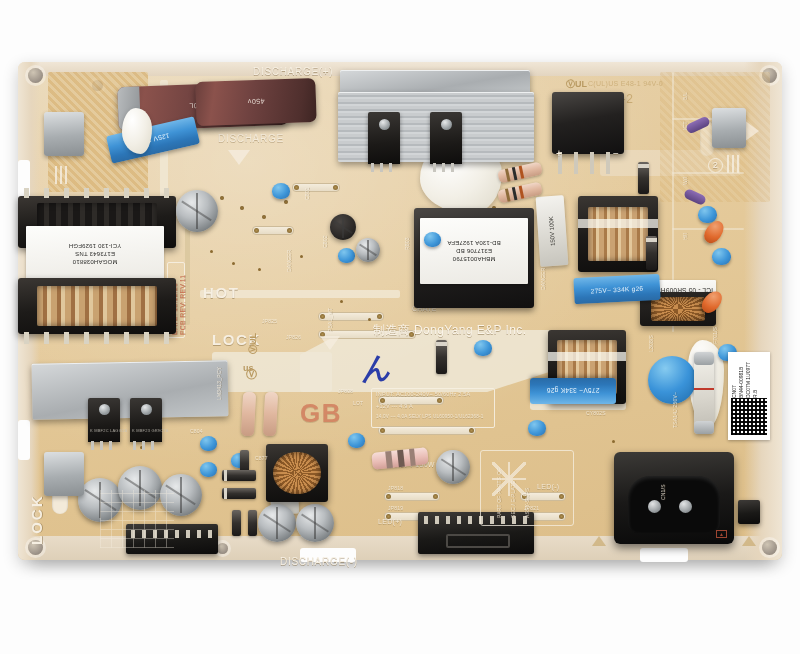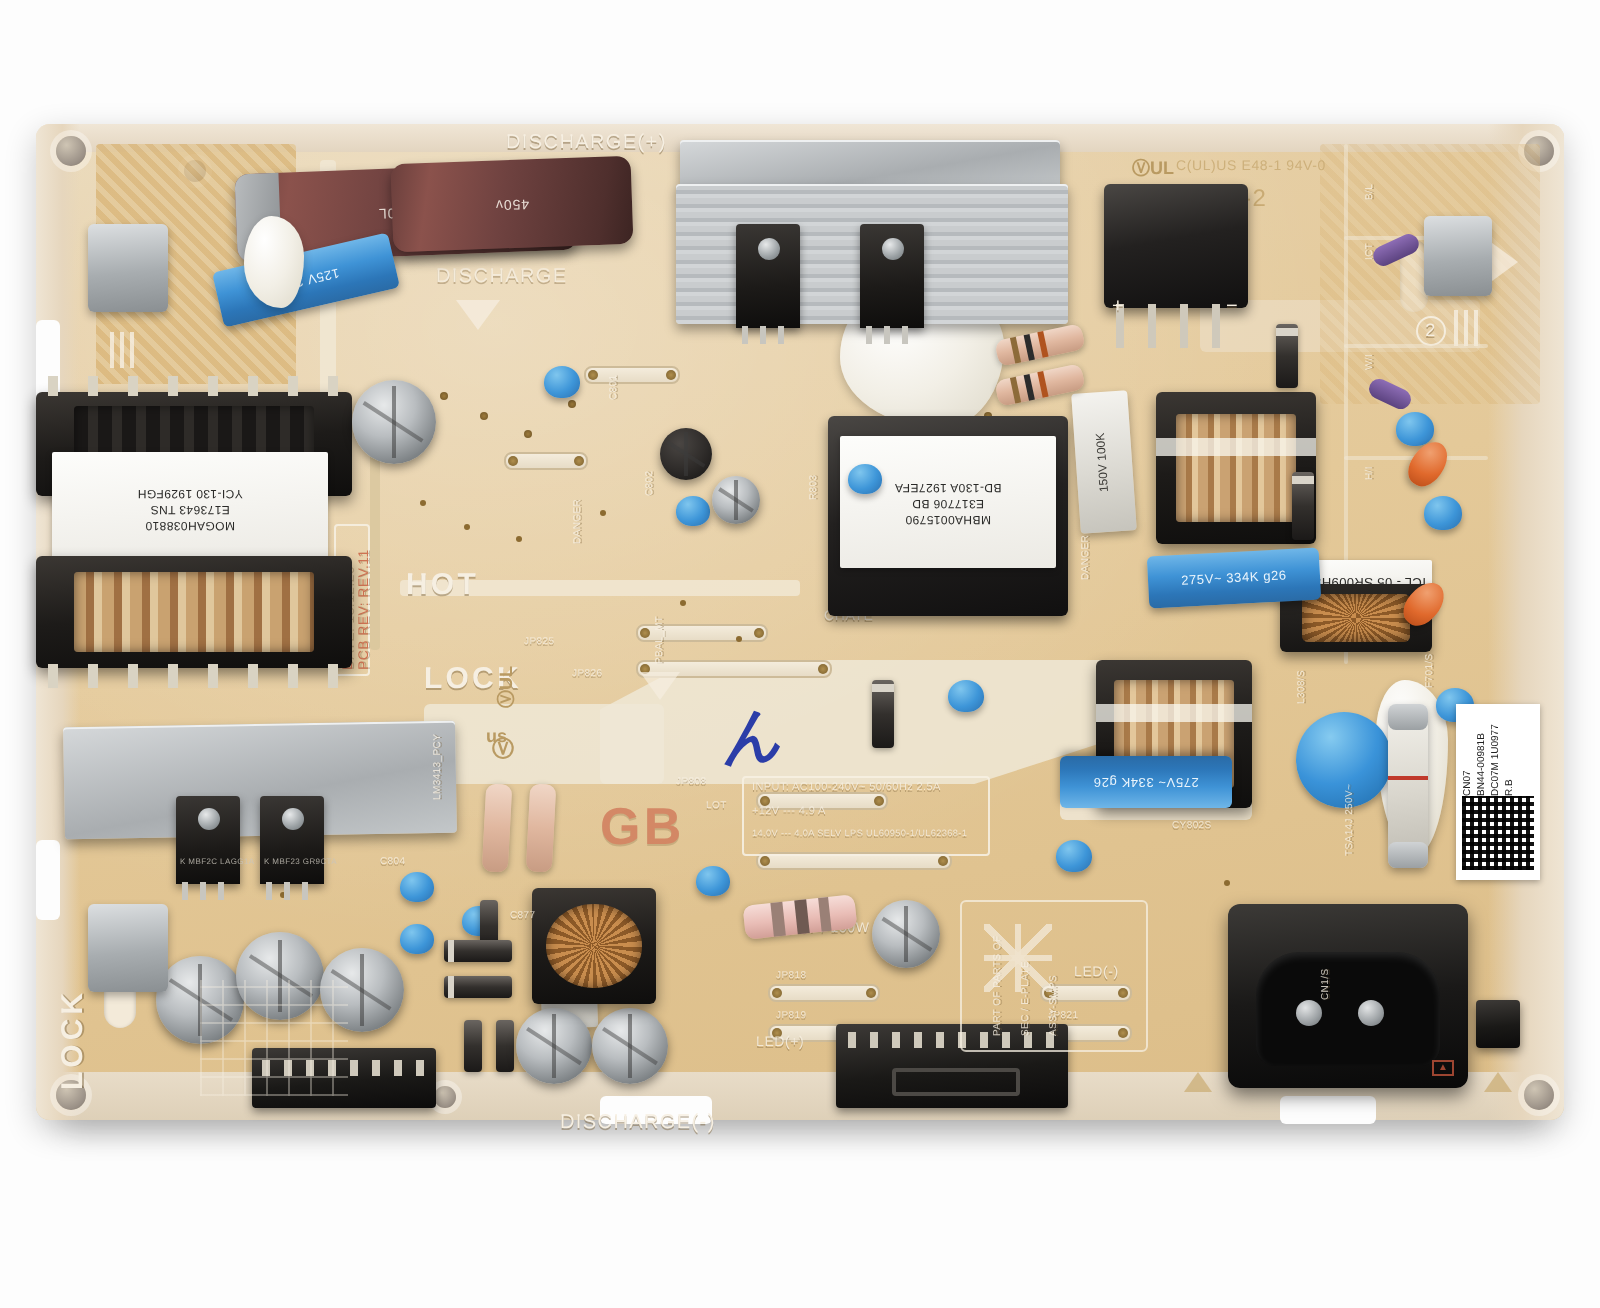--- a/index.html
+++ b/index.html
@@ -256,20 +256,21 @@
     <div class="via" style="left:140px;top:446px;"></div>
 
   <div class="silk" style="left:253px;top:66px;">DISCHARGE(+)</div>
   <div class="silk" style="left:218px;top:133px;opacity:.8;">DISCHARGE</div>
   <div class="silk" style="left:280px;top:556px;">DISCHARGE(-)</div>
   <div class="silk" style="left:505px;top:540px;opacity:.0;">DISCHARGE(-)</div>
   <div class="silk big" style="left:203px;top:284px;">HOT</div>
   <div class="silk big" style="left:212px;top:331px;">LOCK</div>
   <div class="silk big rot90" style="left:28px;top:545px;letter-spacing:2px;">LOCK</div>
 
+  <div class="silk" style="left:373px;top:322px;font-size:12px;color:#fbf5ea;letter-spacing:.4px;">制造商  DongYang E&amp;P Inc.</div>
 
   <div class="silk sm" style="left:537px;top:483px;">LED(-)</div>
   <div class="silk sm" style="left:378px;top:518px;">LED(+)</div>
   <div class="silk sm" style="left:412px;top:305px;">CHATE</div>
   <div class="silk sm" style="left:500px;top:283px;">FT1 LFT2</div>
   <div class="silk xs rot90" style="left:327px;top:332px;">PBAL_MT</div>
 
   <div class="silk big red" style="left:300px;top:398px;font-size:26px;opacity:.55;">GB</div>
 
   <div style="position:absolute;left:167px;top:262px;width:16px;height:74px;

